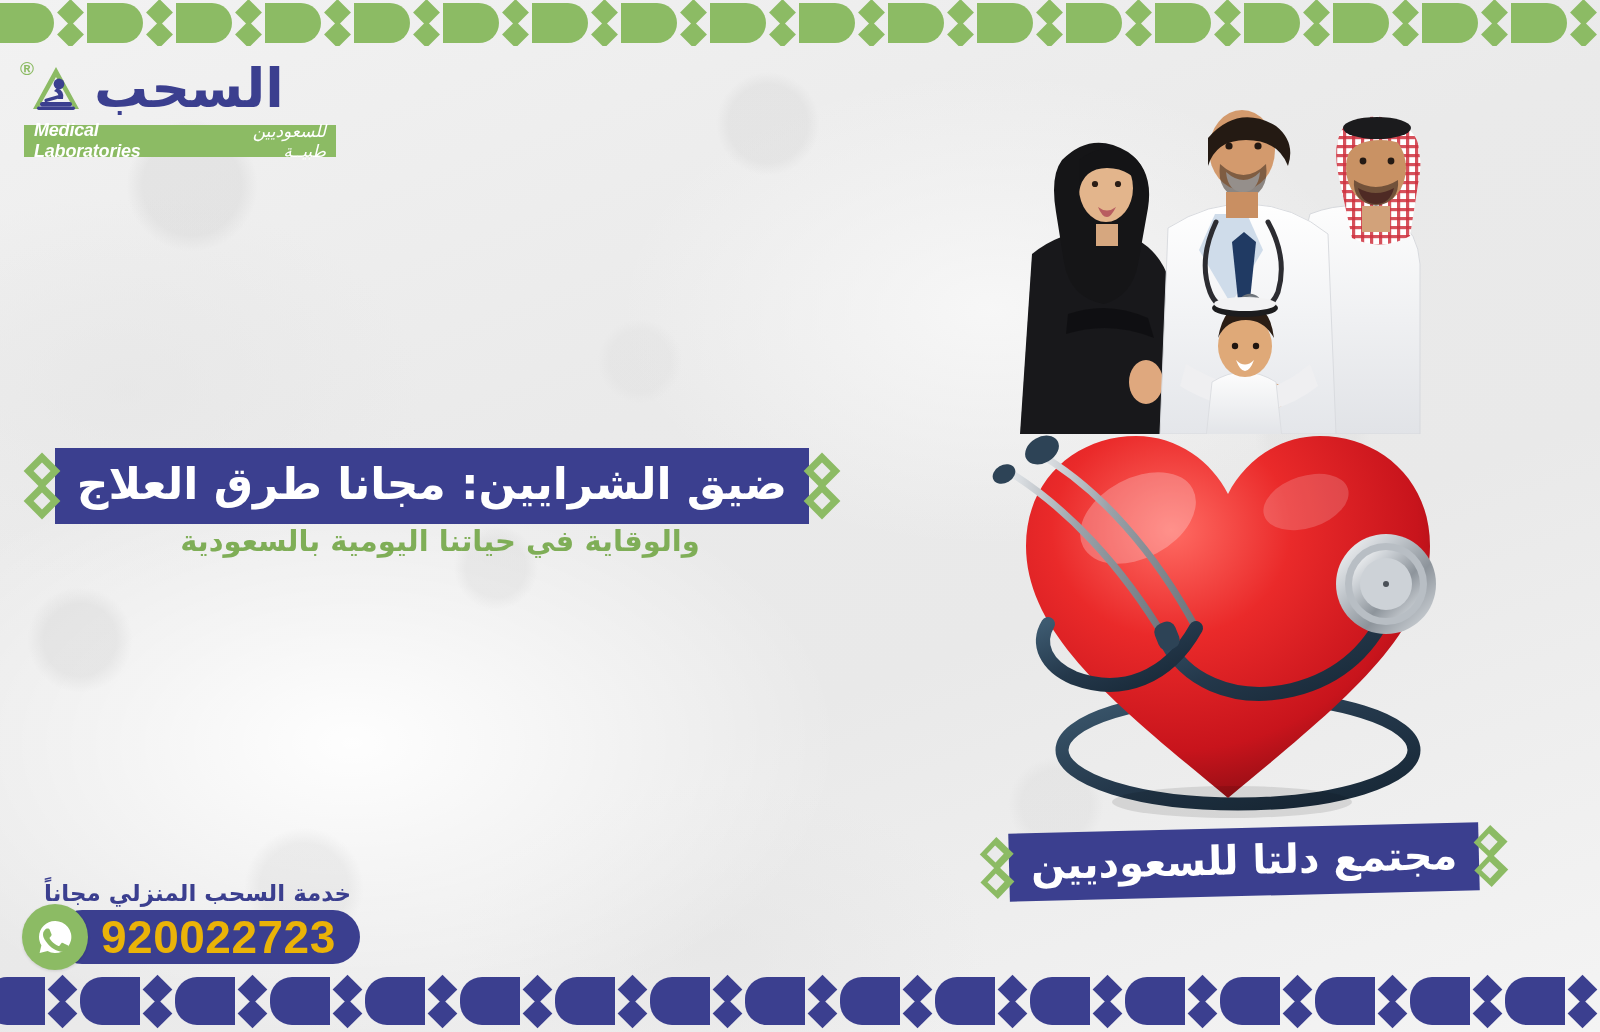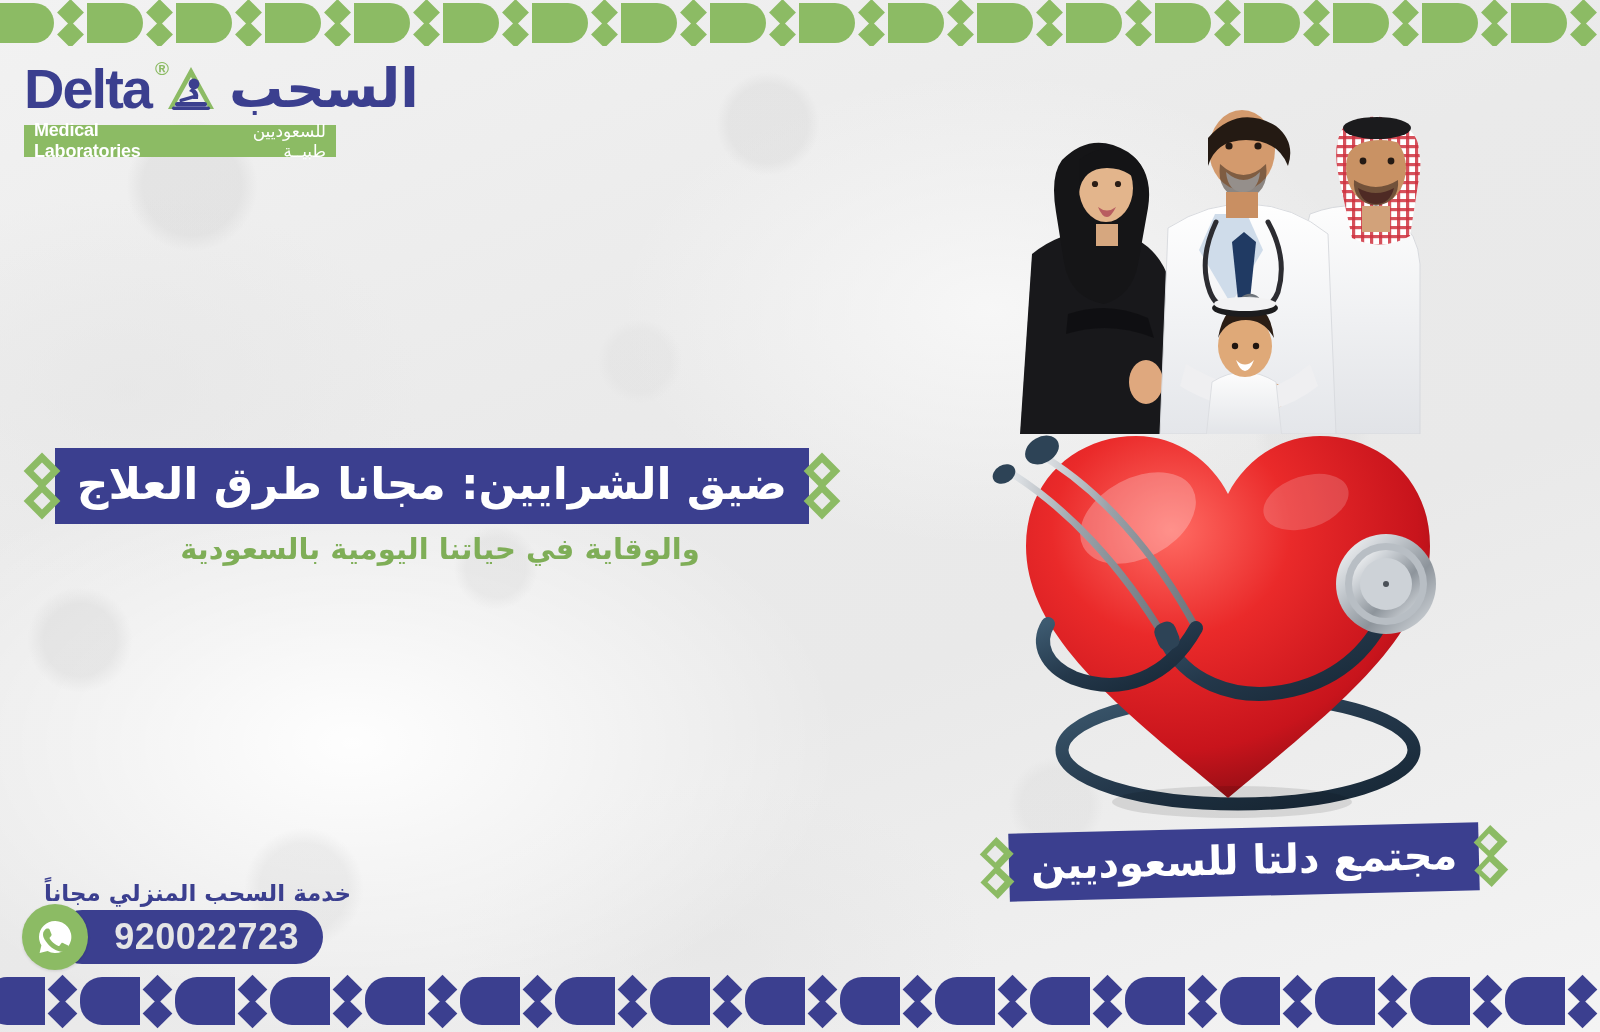--- a/index.html
+++ b/index.html
@@ -94,20 +94,21 @@
     font-size:54px; font-weight:bold; color:#3b3f8f;
     line-height:1; direction:rtl;
     font-family:"DejaVu Sans", sans-serif;
   }
   .logo-bar{
     margin-top:5px;
     background:#8cbb64;
     height:32px; width:312px;
     display:flex; align-items:center; justify-content:space-between;
     padding:4px 10px;
+    font-style:italic;
   }
   .logo-bar-latin{
     font-family:"Liberation Sans", sans-serif;
     font-weight:bold; font-size:18px; color:#ffffff; letter-spacing:-.2px;
   }
   .logo-bar-arabic{
     font-size:17px; color:#ffffff; direction:rtl; letter-spacing:1px;
     font-family:"DejaVu Sans", sans-serif;
   }
 
@@ -136,21 +137,21 @@
   .ribbon-body{
     background:#3b3f8f;
     color:#ffffff;
     padding:12px 22px 16px;
     font-size:44px; font-weight:bold;
     white-space:nowrap;
     line-height:1.1;
     font-family:"DejaVu Sans", sans-serif;
   }
   #headline-sub{
-    margin-top:8px;
+    margin-top:0;
     text-align:center;
     color:#7fae57;
     font-size:29px; font-weight:bold;
     direction:rtl;
     padding-right:30px;
     font-family:"DejaVu Sans", sans-serif;
   }
 
   
   #community-ribbon{
@@ -180,27 +181,27 @@
   #wa-badge{
     position:absolute; left:0; top:50%; transform:translateY(-50%);
     width:66px; height:66px; border-radius:50%;
     background:#8cbb64;
     display:flex; align-items:center; justify-content:center;
     z-index:2;
     box-shadow:0 1px 3px rgba(0,0,0,.12);
   }
   #phone-pill{
     margin-left:33px;
-    background:#3b3f8f; color:#e5e5e5;
+    background:#3b3f8f; color:#eab308;
     border-radius:30px;
     height:54px; min-width:268px;
     display:flex; align-items:center; justify-content:flex-end;
     padding:0 24px 0 46px;
     font-family:"Liberation Sans", sans-serif;
-    font-size:36px; font-weight:bold; letter-spacing:.5px;
+    font-size:46px; font-weight:bold; letter-spacing:.5px;
   }
 
   
   #photo-group{
     position:absolute; right:120px; top:64px;
     width:470px; height:370px; z-index:4;
   }
   .person{ position:absolute; }
 
   #heart-scene{
@@ -339,21 +340,20 @@
             <span class="diamond" style="background: rgb(140, 187, 100);"></span>
             <span class="diamond" style="background: rgb(140, 187, 100);"></span>
           </div>
           <div class="dshape" style="background: rgb(140, 187, 100);"></div>
         </div>
       </div>
   </div>
 
   <div id="logo">
     <div class="logo-row">
-      <span class="logo-latin">Delta</span>
       <span class="logo-mark">
         <span class="reg-mark">®</span>
         <svg width="52" height="50" viewBox="0 0 52 50">
           <path d="M26 3 L49 45 L44 45 L26 13 L8 45 L3 45 Z" fill="#8cbb64"></path>
           <g fill="#3b3f8f">
             <circle cx="29" cy="20" r="5.4"></circle>
             <path d="M27 24 q8 3 6 11 l-5 0 q2 -6 -4 -8 z"></path>
             <rect x="14" y="33" width="16" height="3.4" rx="1.6" transform="rotate(-16 22 34)"></rect>
             <rect x="10" y="38" width="32" height="4.5" rx="2.2"></rect>
             <rect x="7" y="42.5" width="38" height="3.4" rx="1.7"></rect>

